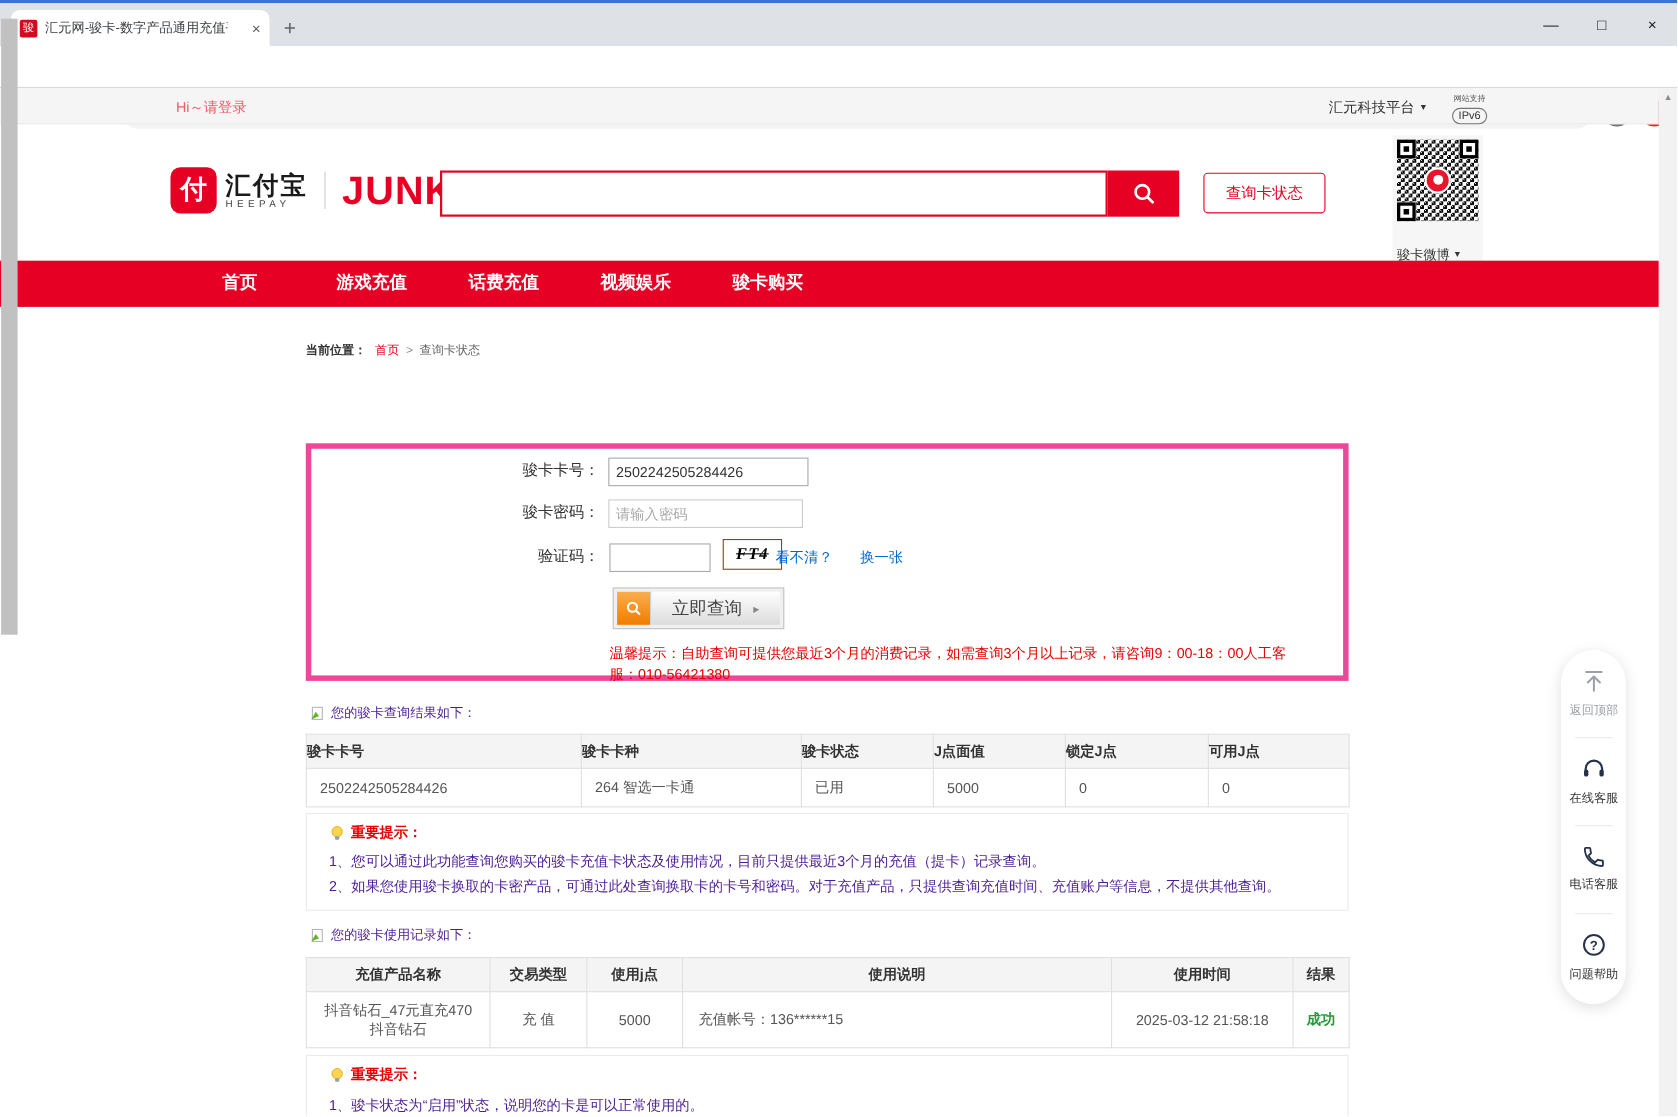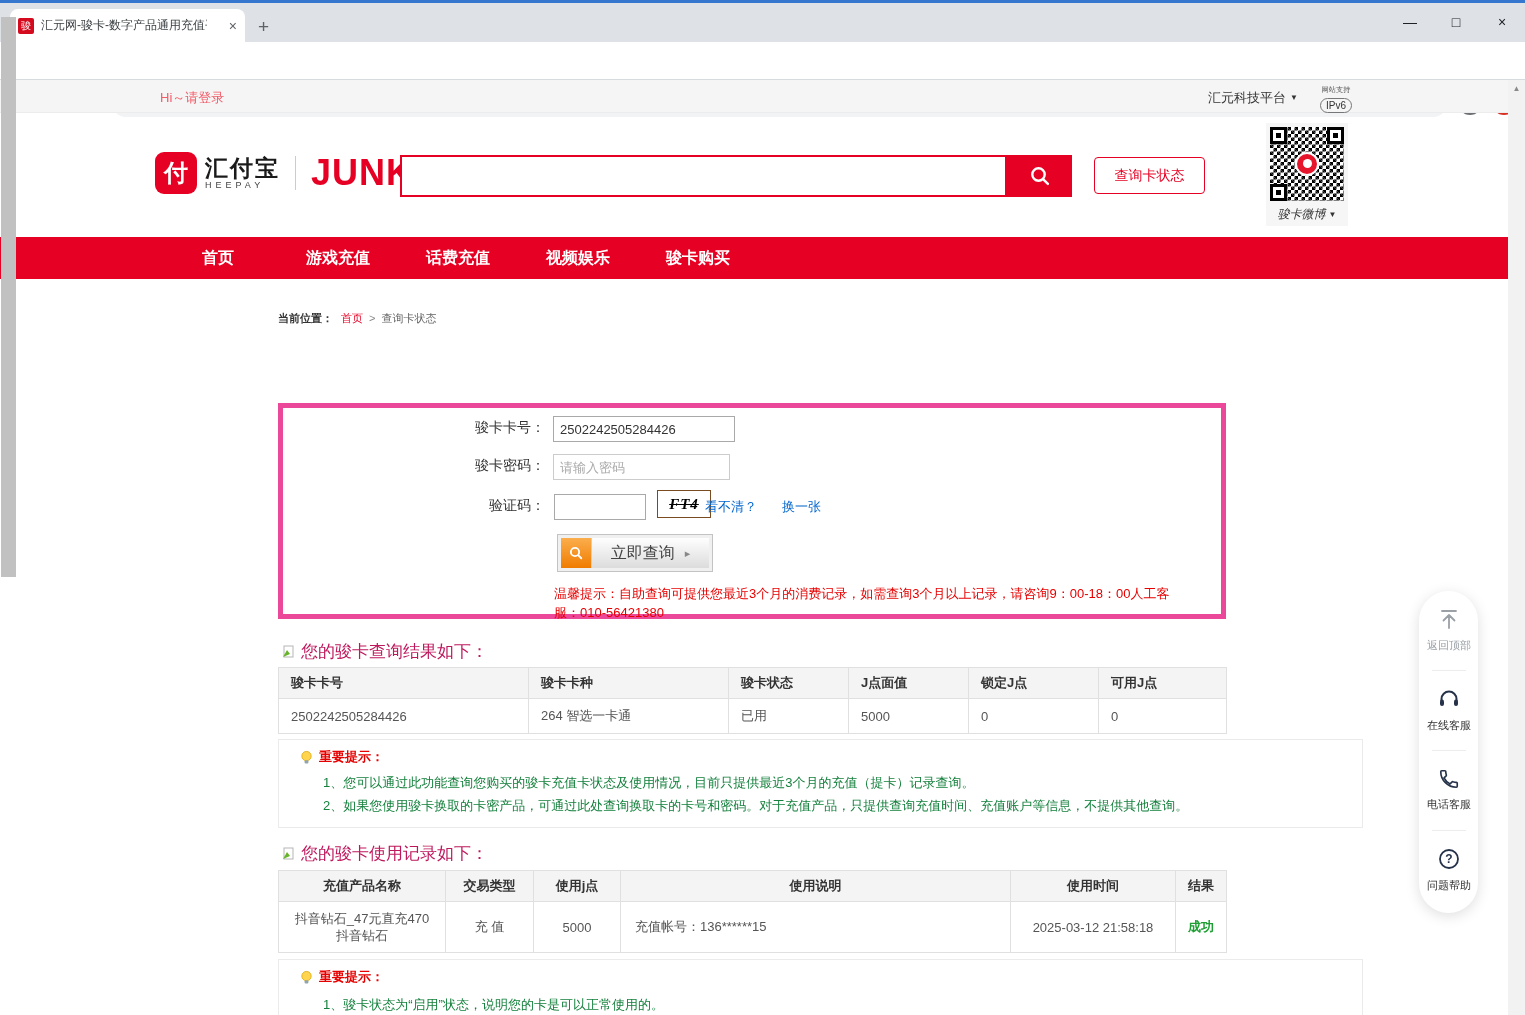--- a/index.html
+++ b/index.html
@@ -70,21 +70,21 @@
       linear-gradient(45deg,#000 25%,transparent 25%,transparent 75%,#000 75%),
       linear-gradient(45deg,#000 25%,transparent 25%,transparent 75%,#000 75%);
     background-size:7px 7px; background-position:0 0,3.5px 3.5px; }
   .finder { position:absolute; width:17px; height:17px; border:3px solid #000; background:#fff; }
   .finder::after { content:""; position:absolute; left:3px; top:3px; width:5px; height:5px; background:#000; }
   .f-tl { left:0; top:0; } .f-tr { right:0; top:0; } .f-bl { left:0; bottom:0; }
   #qr-center { position:absolute; left:50%; top:50%; transform:translate(-50%,-50%); width:24px; height:24px;
     border-radius:50%; background:#e6162d; border:2px solid #fff; }
   #qr-center::after { content:""; position:absolute; left:6px; top:5px; width:9px; height:9px;
     border-radius:50%; background:#fff; }
-  #qr-label { text-align:center; font-size:12px; color:#333; margin-top:5px;font-style:italic; }
+  #qr-label { text-align:left; font-size:12px; color:#333; margin-top:22px; }
   #qr-label .caret { font-size:8px; margin-left:3px; vertical-align:1px; }
 
   
   #mainnav { left:0; top:237px; width:1508px; height:42px; background:#e60023; display:flex; padding-left:158px; }
   .nav-item { width:120px; text-align:center; line-height:42px; color:#fff; font-size:16px; font-weight:bold; }
 
   
   #breadcrumb { left:278px; top:311px; font-size:11px; color:#666; }
   #breadcrumb .pre { font-weight:bold; color:#333; }
   #breadcrumb .home { color:#e60023; margin:0 6px 0 8px; }
@@ -109,42 +109,42 @@
     background:#f0f0f0; padding:3px; }
   #submit-sq { width:30px; height:30px; background:linear-gradient(#fbae4d,#f07c00);
     display:flex; align-items:center; justify-content:center; }
   #submit-btn { width:118px; height:30px; background:linear-gradient(#fefefe,#dcdcdc);
     border-left:1px solid #cfcfcf; display:flex; align-items:center; justify-content:center;
     font-size:16px; color:#444; }
   #submit-btn .arr { font-size:11px; color:#888; margin-left:10px; }
   #notice { position:absolute; left:271px; top:176px; width:640px; font-size:13px; color:#e60000; line-height:19px; }
 
   
-  .sec-title { display:flex; align-items:center; font-size:17px; color:#be185d; }
+  .sec-title { display:flex; align-items:center; font-size:12px; color:#4c1d95; }
   .sec-title svg { margin-right:6px; }
   #sec1 { left:282px; top:640px; } #sec2 { left:282px; top:842px; }
 
   table { border-collapse:collapse; table-layout:fixed; font-size:13px; }
   th,td { border:1px solid #e0e0e0; }
   #table1 { left:278px; top:667px; width:948px; }
-  #table1 th { background:#f4f4f4; height:31px; text-align:left; padding-left:12px; color:#333; }
+  #table1 th { background:#f4f4f4; height:31px; text-align:left; color:#333; }
   #table1 td { height:35px; padding-left:12px; color:#555; }
   #table2 { left:278px; top:870px; width:948px; }
   #table2 th { background:#f4f4f4; height:31px; text-align:center; color:#333; }
   #table2 td { height:51px; text-align:center; color:#555; }
   #table2 td.left { text-align:left; padding-left:14px; }
   #table2 td.ok { color:#1e9e33; font-weight:bold; }
   #table2 td.wrap { padding:0 10px; line-height:17px; }
 
-  .tips-box { left:278px; width:1085px; border:1px solid #ebebeb; }
+  .tips-box { left:278px; width:948px; border:1px solid #ebebeb; }
   #tips1 { top:739px; height:89px; } #tips2 { top:959px; height:80px; }
   .tips-title { position:absolute; left:20px; top:8px; display:flex; align-items:center;
     font-size:13px; font-weight:bold; color:#e60000; }
   .tips-title svg { margin-right:5px; }
-  .tip-line { position:absolute; left:44px; font-size:13px; color:#15803d; }
+  .tip-line { position:absolute; left:20px; font-size:13px; color:#4c1d95; }
 
   
   #floatmenu { left:1419px; top:591px; width:59px; height:322px; background:#fff; border-radius:30px;
     box-shadow:0 3px 14px rgba(0,0,0,.13); }
   .fm-item { height:79px; display:flex; flex-direction:column; align-items:center; justify-content:center; }
   .fm-item .lbl { font-size:12px; color:#333; margin-top:6px; transform:scale(.92); white-space:nowrap; }
   .fm-item.dim .lbl { color:#9aa0a6; }
   .fm-div { width:34px; height:1px; background:#ececec; margin:0 auto; }
 
   

